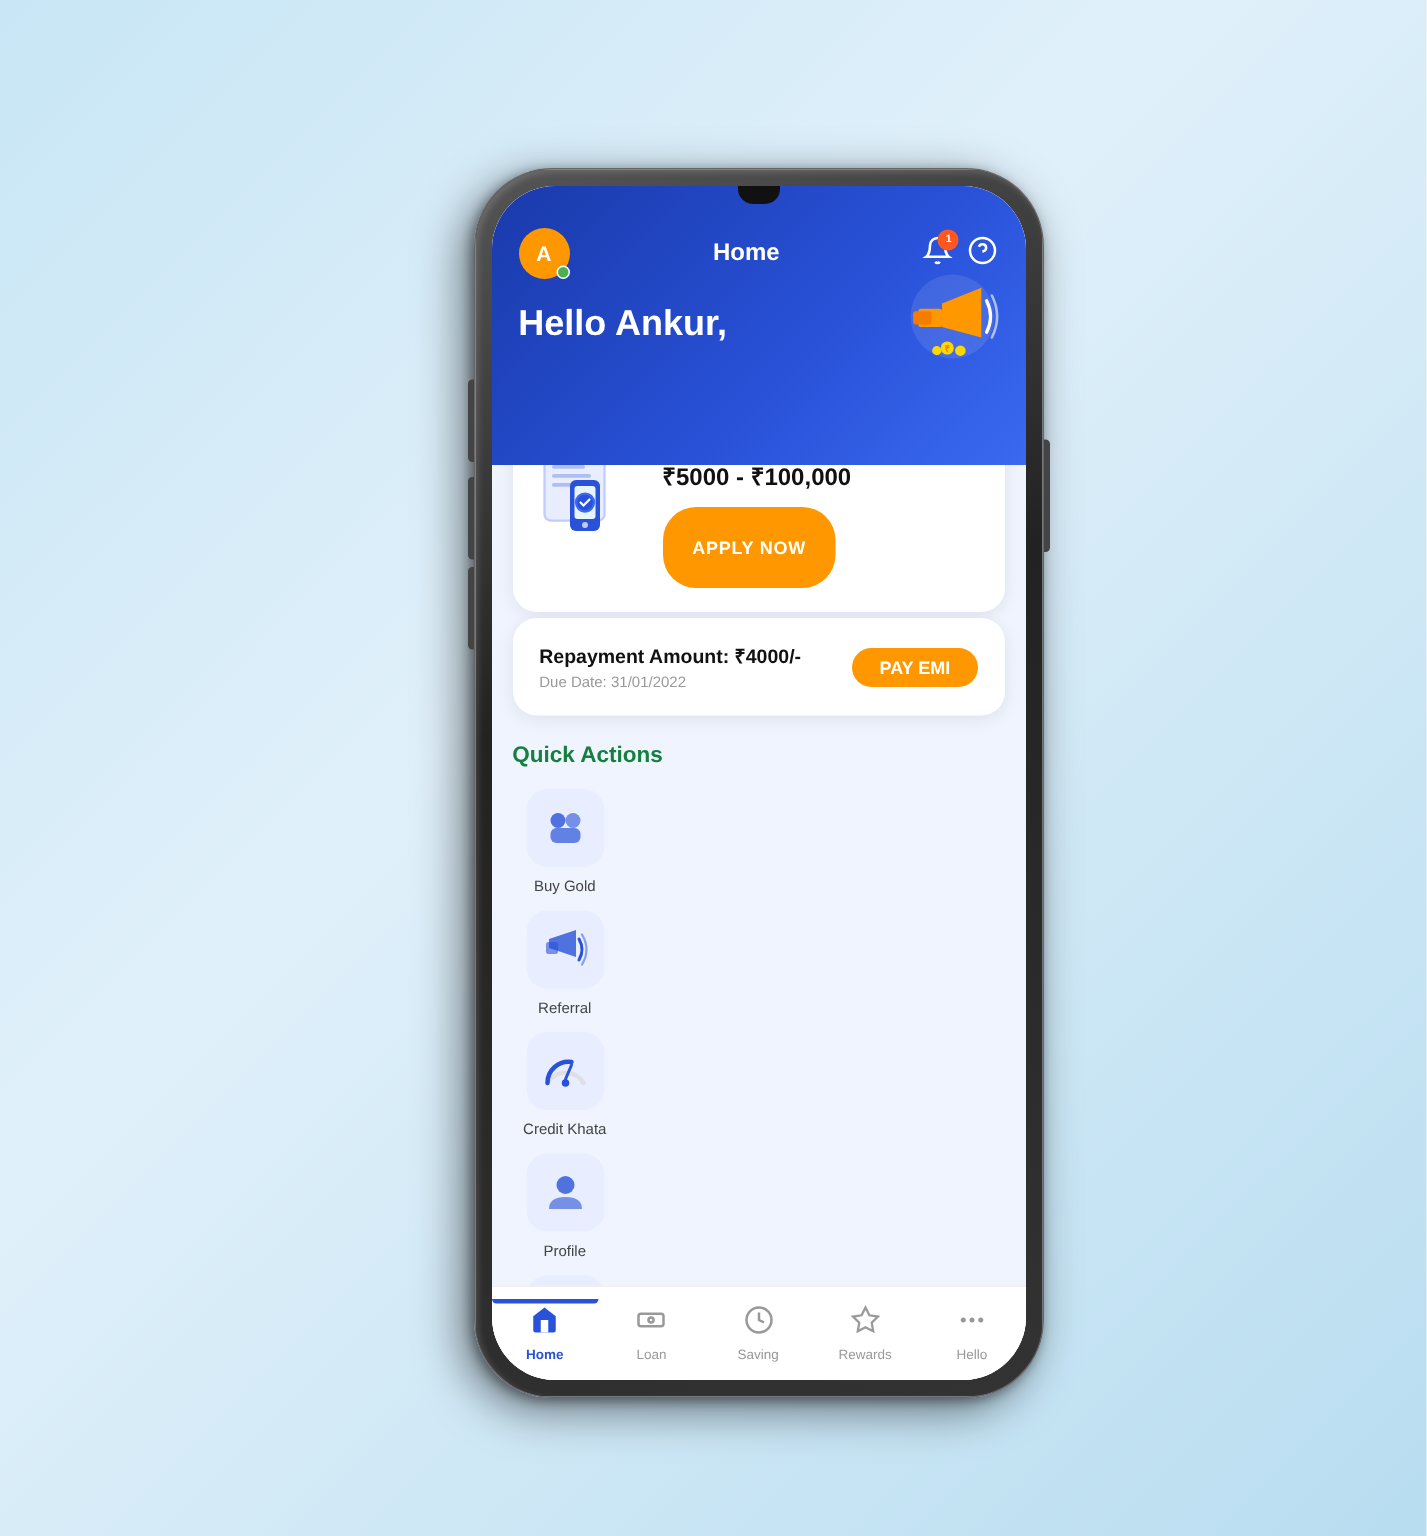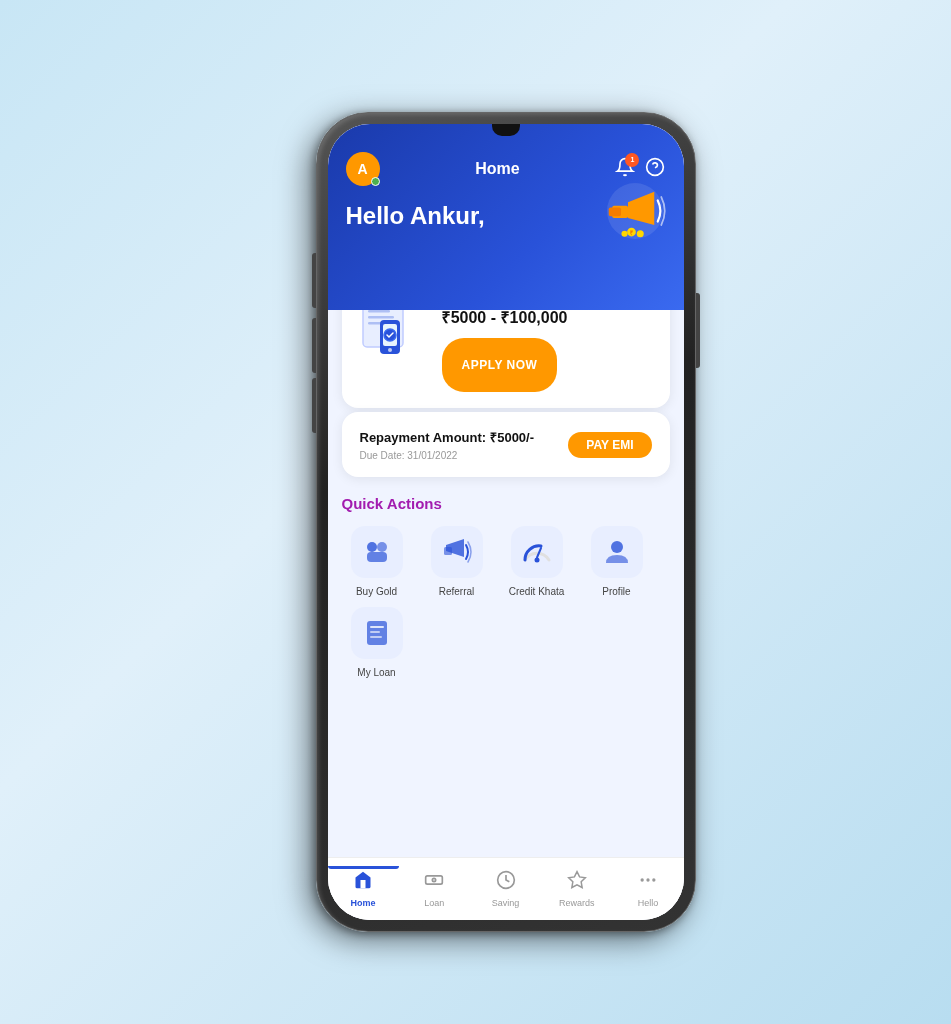--- a/index.html
+++ b/index.html
@@ -284,28 +284,29 @@
       padding: 6px 18px;
       font-size: 12px;
       font-weight: 700;
       cursor: pointer;
     }
 
     
     .section-title {
       font-size: 15px;
       font-weight: 700;
-      color: #a21caf;
+      color: #15803d;
       margin-bottom: 14px;
     }
 
     .quick-actions-grid {
       display: flex;
       flex-wrap: wrap;
       gap: 10px;
+      flex-direction: column;
     }
 
     .quick-action-item {
       display: flex;
       flex-direction: column;
       align-items: center;
       gap: 8px;
       width: 70px;
     }
 
@@ -455,21 +456,21 @@
           </div>
           <div class="loan-info">
             <div class="loan-offers-label">Loan Offers Unlocked</div>
             <div class="loan-amount">₹5000 - ₹100,000</div>
             <button class="apply-btn">APPLY NOW</button>
           </div>
         </div>
 
         <div class="repayment-card">
           <div class="repayment-info">
-            <div class="repayment-amount">Repayment Amount: ₹5000/-</div>
+            <div class="repayment-amount">Repayment Amount: ₹4000/-</div>
             <div class="repayment-date">Due Date: 31/01/2022</div>
           </div>
           <button class="pay-emi-btn">PAY EMI</button>
         </div>
 
         <div>
           <div class="section-title">Quick Actions</div>
           <div class="quick-actions-grid">
 
             <div class="quick-action-item">

